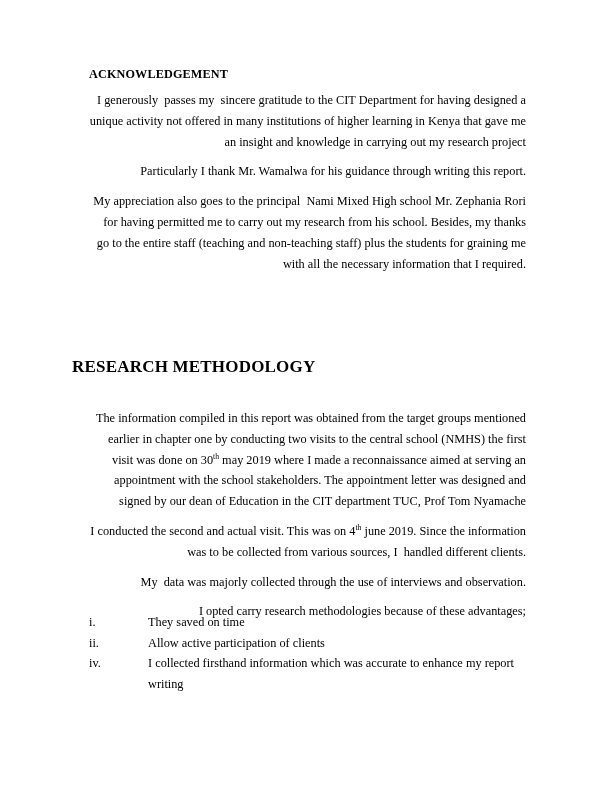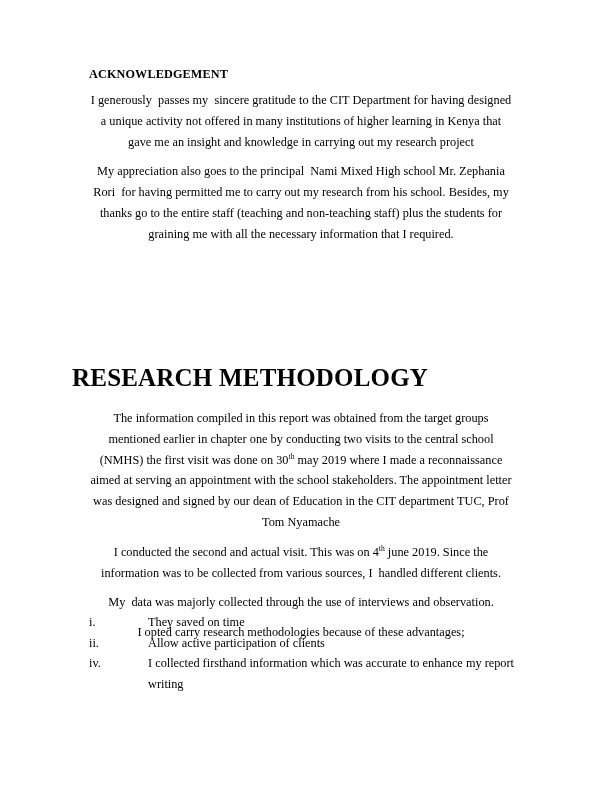--- a/index.html
+++ b/index.html
@@ -34,40 +34,40 @@
     position: absolute;
     left: 89px;
     top: 90px;
     width: 442px;
   }
 
   
   .rm-heading {
     position: absolute;
     left: 72px;
-    top: 366px;
-    font-size: 25px;
+    top: 355px;
+    font-size: 17px;
     font-weight: bold;
     letter-spacing: 0.2px;
     line-height: 23px;
     white-space: nowrap;
   }
 
   .rm-body {
     position: absolute;
     left: 89px;
     top: 408px;
     width: 442px;
   }
 
   p.para {
-    margin: 0 18px 9px 0;
+    margin: 0 5px 9px 0;
     font-size: 12.3px;
     line-height: 20.8px;
-    text-align: center;
+    text-align: right;
     white-space: pre-wrap;
   }
   p.para:last-child { margin-bottom: 0; }
 
   sup {
     font-size: 0.62em;
     vertical-align: super;
     line-height: 0;
   }
 
@@ -97,20 +97,21 @@
 </style>
 </head>
 <body>
 
 <div class="page">
 
   <div class="ack-heading">ACKNOWLEDGEMENT</div>
 
   <div class="ack-body">
     <p class="para">I generously  passes my  sincere gratitude to the CIT Department for having designed a unique activity not offered in many institutions of higher learning in Kenya that gave me an insight and knowledge in carrying out my research project</p>
+    <p class="para">Particularly I thank Mr. Wamalwa for his guidance through writing this report.</p>
     <p class="para">My appreciation also goes to the principal  Nami Mixed High school Mr. Zephania Rori  for having permitted me to carry out my research from his school. Besides, my thanks go to the entire staff (teaching and non-teaching staff) plus the students for graining me with all the necessary information that I required.</p>
   </div>
 
   <div class="rm-heading">RESEARCH METHODOLOGY</div>
 
   <div class="rm-body">
     <p class="para"><span>The information compiled in this report was obtained from the target groups mentioned earlier in chapter one by conducting two visits to the central school (NMHS) the first visit was done on 30</span><sup>th</sup><span> may 2019 where I made a reconnaissance aimed at serving an appointment with the school stakeholders. The appointment letter was designed and signed by our dean of Education in the CIT department TUC, Prof Tom Nyamache</span></p>
 
 
     <p class="para"><span>I conducted the second and actual visit. This was on 4</span><sup>th</sup><span> june 2019. Since the information was to be collected from various sources, I  handled different clients.</span></p>

